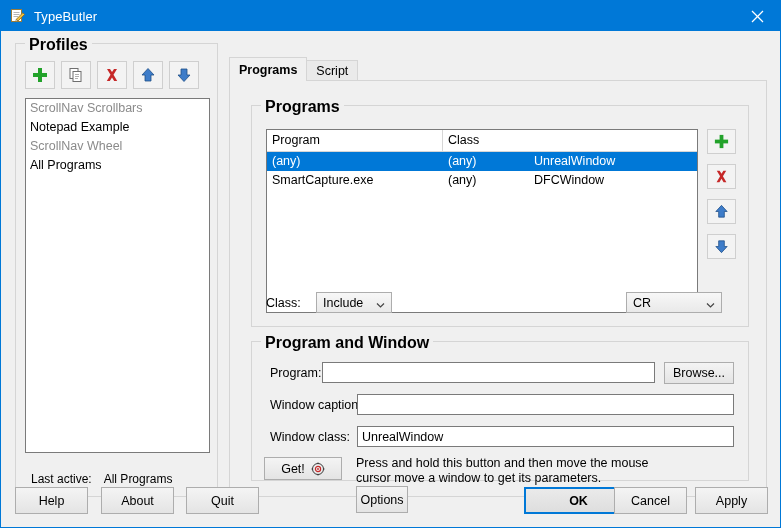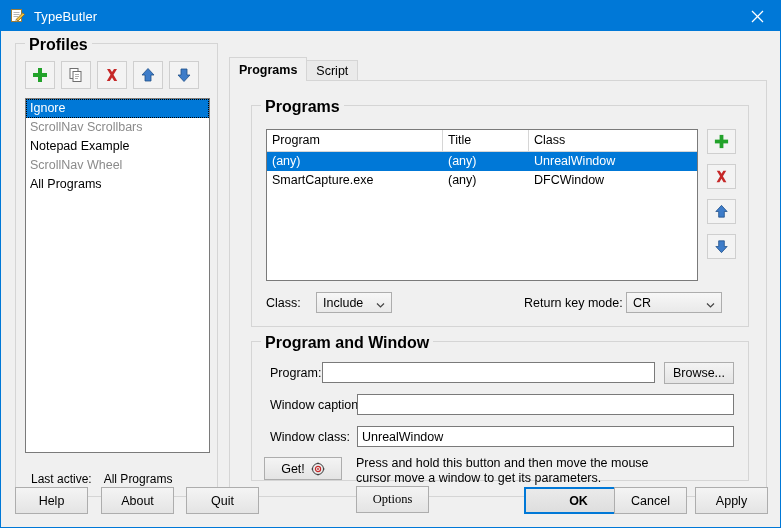--- a/index.html
+++ b/index.html
@@ -157,21 +157,21 @@
     box-sizing: border-box;
     background: #f0f0f0;
   }
 
   
   #programs-group { left: 250px; top: 74px; width: 498px; height: 222px; }
 
   .ltable {
     position: absolute;
     left: 14px; top: 23px;
-    width: 432px; height: 152px;
+    width: 432px; height: 184px;
     background: #ffffff;
     border: 1px solid #7a7a7a;
     box-sizing: border-box;
     overflow: hidden;
   }
   .ltable-head {
     display: flex;
     height: 21px;
     border-bottom: 1px solid #d6d6d6;
     background: #ffffff;
@@ -349,23 +349,20 @@
           </svg>
         </div>
         <div class="tbtn">
           <svg width="18" height="18" viewBox="0 0 18 18">
             <path d="M9 15.5 L3 9 L6 9 L6 3 L12 3 L12 9 L15 9 Z" fill="#3d7cc9" stroke="#1f4f86" stroke-width="0.8" stroke-linejoin="round"></path>
           </svg>
         </div>
       </div>
 
       <div class="listbox">
-        <div class="list-item selected">
-          <span>Ignore</span>
-        </div>
         <div class="list-item disabled">
           <span>ScrollNav Scrollbars</span>
         </div>
         <div class="list-item">
           <span>Notepad Example</span>
         </div>
         <div class="list-item disabled">
           <span>ScrollNav Wheel</span>
         </div>
         <div class="list-item">
@@ -388,21 +385,20 @@
       </div>
     </div>
     <div class="tabpage"></div>
 
     <div class="groupbox" id="programs-group">
       <span class="legend">Programs</span>
 
       <div class="ltable">
         <div class="ltable-head">
           <div class="lt-col c0">Program</div>
-          <div class="lt-col c1">Title</div>
           <div class="lt-col c2">Class</div>
         </div>
         <div class="ltable-row selected">
           <div class="lt-cell c0">(any)</div>
           <div class="lt-cell c1">(any)</div>
           <div class="lt-cell c2">UnrealWindow</div>
         </div>
         <div class="ltable-row">
           <div class="lt-cell c0">SmartCapture.exe</div>
           <div class="lt-cell c1">(any)</div>
@@ -438,21 +434,20 @@
         <span class="fieldlabel" style="position:absolute;left:0;top:0;">Class:</span>
         <div class="combo" style="position:absolute;left:50px;top:0;width:76px;">
           <span>Include</span>
           <span class="chev">
             <svg width="9" height="9" viewBox="0 0 9 9">
                 <path d="M1 3 L4.5 6.5 L8 3" fill="none" stroke="#444" stroke-width="1.2"></path>
               </svg>
           </span>
         </div>
 
-        <span class="fieldlabel" style="position:absolute;left:258px;top:0;">Return key mode:</span>
         <div class="combo" style="position:absolute;left:360px;top:0;width:96px;">
           <span>CR</span>
           <span class="chev">
             <svg width="9" height="9" viewBox="0 0 9 9">
                 <path d="M1 3 L4.5 6.5 L8 3" fill="none" stroke="#444" stroke-width="1.2"></path>
               </svg>
           </span>
         </div>
       </div>
     </div>
@@ -495,21 +490,21 @@
     <div class="bottombar">
       <div class="bbtn" style="left:14px;top:12px;width:73px;">
         <span>Help</span>
       </div>
       <div class="bbtn" style="left:100px;top:12px;width:73px;">
         <span>About</span>
       </div>
       <div class="bbtn" style="left:185px;top:12px;width:73px;">
         <span>Quit</span>
       </div>
-      <div class="bbtn" style="left:355px;top:11px;width:73px;font-family:Liberation Serif, serif;">
+      <div class="bbtn" style="left:355px;top:11px;width:52px;">
         <span>Options</span>
       </div>
       <div class="bbtn default" style="left:523px;top:12px;width:109px;">
         <span>OK</span>
       </div>
       <div class="bbtn" style="left:613px;top:12px;width:73px;">
         <span>Cancel</span>
       </div>
       <div class="bbtn" style="left:694px;top:12px;width:73px;">
         <span>Apply</span>

